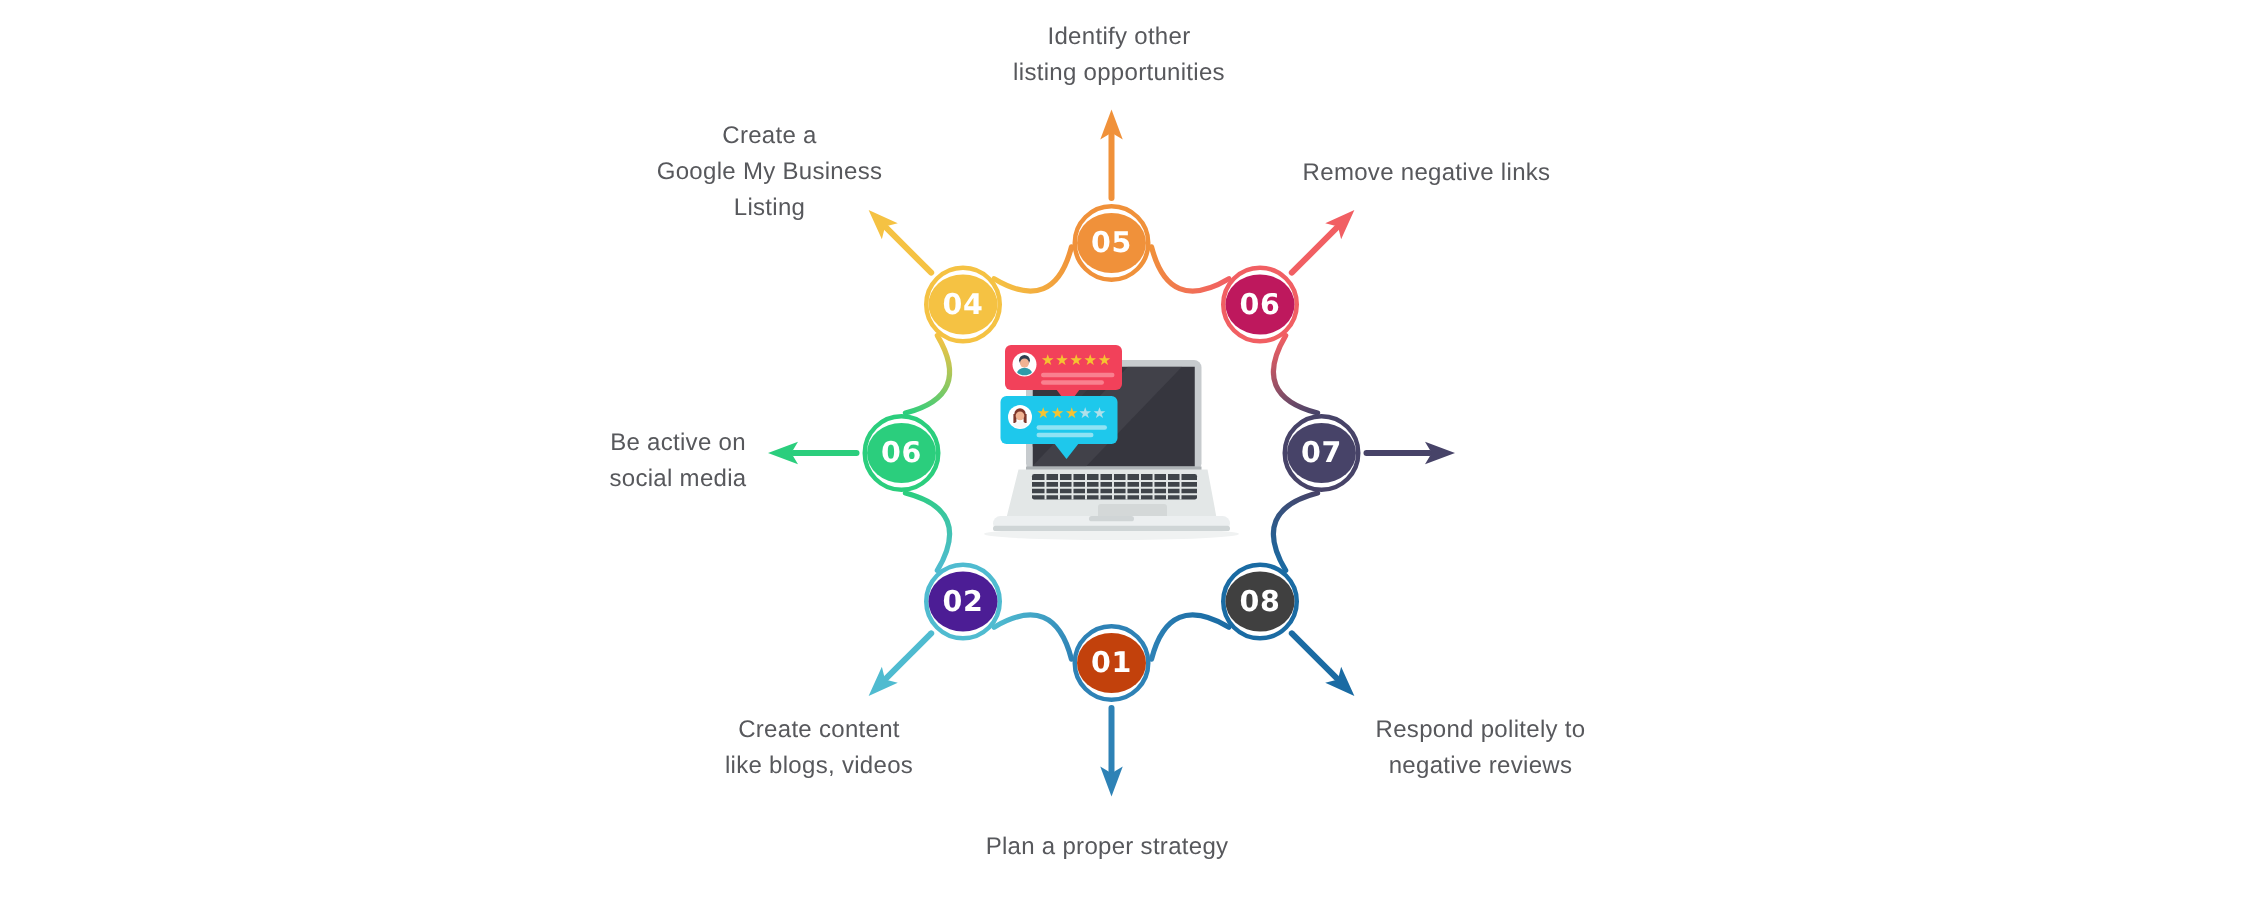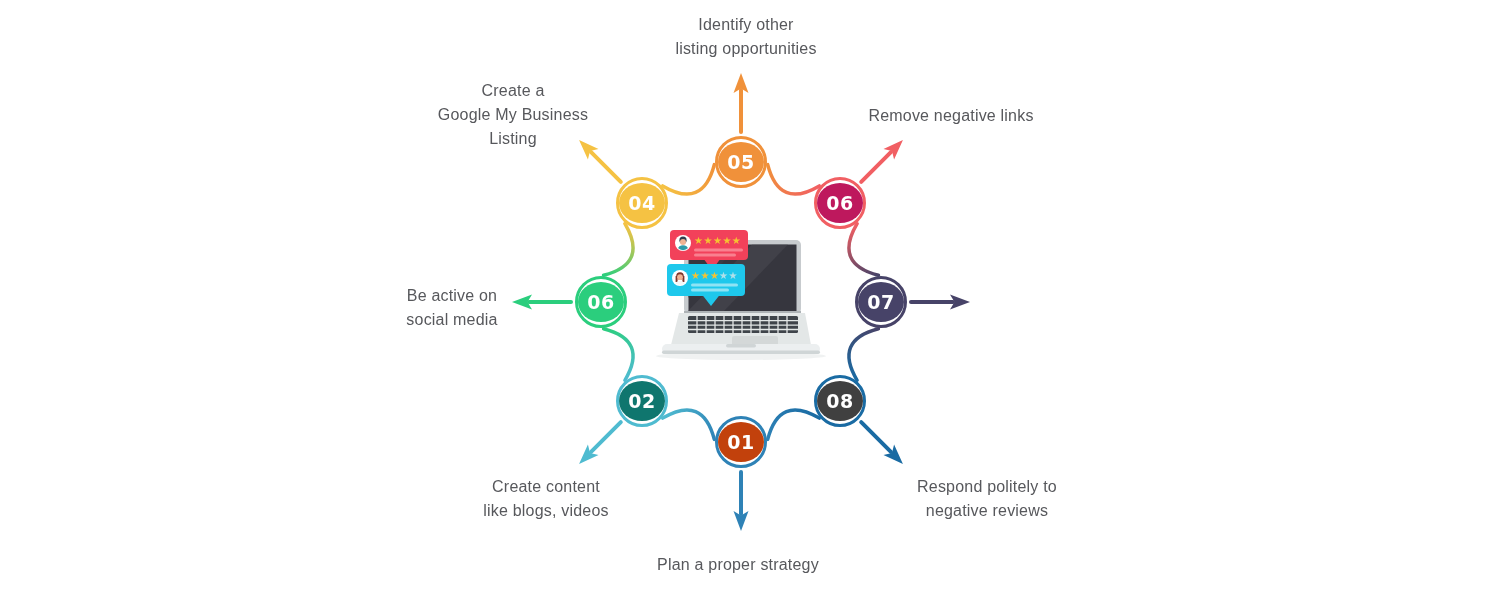--- a/index.html
+++ b/index.html
@@ -35,21 +35,21 @@
     margin:auto;
     border-radius:50%;
     display:flex;align-items:center;justify-content:center;
     color:#fff;
     font-family:"DejaVu Sans", sans-serif;
     font-weight:700;
     font-size:19px;
     letter-spacing:.5px;
   }
   .c1{border-color:#2E82B6}.c1 .node-inner{background:#c2410c}
-  .c2{border-color:#4FBBD0}.c2 .node-inner{background:#0f766e}
+  .c2{border-color:#4FBBD0}.c2 .node-inner{background:#4c1d95}
   .c3{border-color:#2BCE7D}.c3 .node-inner{background:#2BCE7D}
   .c4{border-color:#F5C243}.c4 .node-inner{background:#F5C243}
   .c5{border-color:#F0913A}.c5 .node-inner{background:#F0913A}
   .c6{border-color:#F15F63}.c6 .node-inner{background:#be185d}
   .c7{border-color:#474368}.c7 .node-inner{background:#474368}
   .c8{border-color:#1A6BA3}.c8 .node-inner{background:#404040}
   .star-text{font-family:"DejaVu Sans", sans-serif;}
 </style>
 </head>
 <body>

